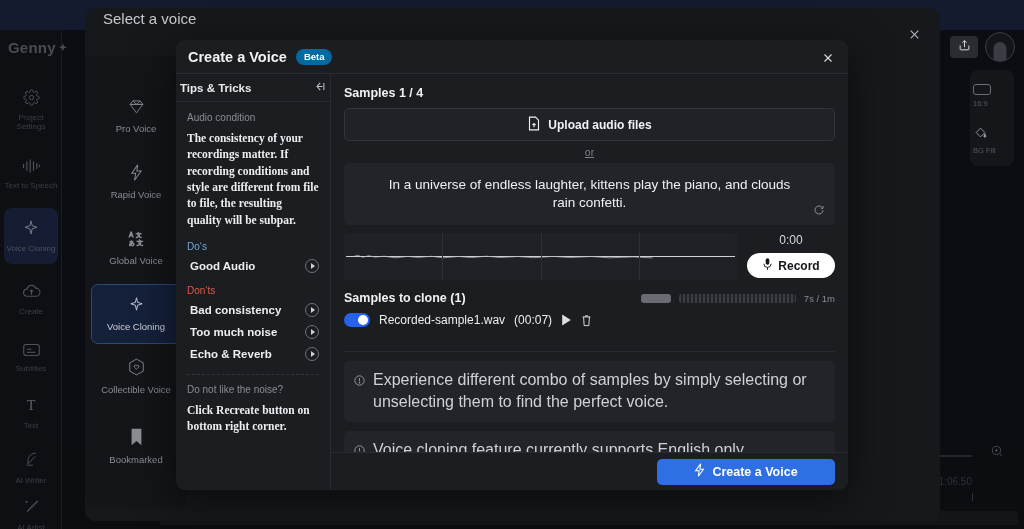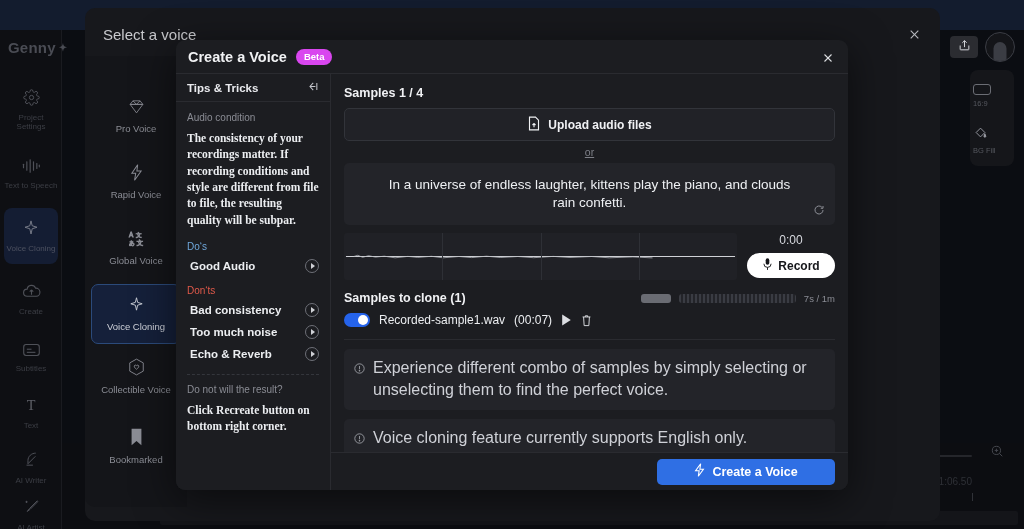--- a/index.html
+++ b/index.html
@@ -92,21 +92,21 @@
     position: absolute; left: 72px; bottom: 18px; width: 16px; height: 13px;
     border: 1px solid #3a3c42; border-radius: 2px;
   }
 
   
   .voice-modal {
     position: absolute; left: 85px; top: 8px; width: 855px; height: 513px;
     background: #17181c; border-radius: 10px;
   }
   .voice-modal-title {
-    position: absolute; left: 18px; top: 18px;
+    position: absolute; left: 18px; top: 2px;
     font-size: 15px; color: #c9cace; font-weight: 400;
   }
   .voice-modal-close {
     position: absolute; right: 14px; top: 14px; width: 24px; height: 24px;
     display: flex; align-items: center; justify-content: center; color: #b9bac0;
     border-radius: 4px;
   }
   .voice-cat-rail {
     position: absolute; left: 0; top: 48px; width: 102px; bottom: 14px;
     background: #141519; border-radius: 0 0 0 10px;
@@ -127,37 +127,37 @@
     box-shadow: 0 10px 40px rgba(0,0,0,.55);
     overflow: hidden;
   }
   .cv-head {
     position: absolute; left: 0; top: 0; right: 0; height: 34px;
     display: flex; align-items: center; padding: 0 12px;
     border-bottom: 1px solid #2a2b30;
   }
   .cv-title { font-size: 14.5px; font-weight: 700; color: #f1f2f4; }
   .beta-pill {
-    margin-left: 9px; background: #d946ef; color: #fff;
+    margin-left: 9px; background: #0369a1; color: #fff;
     font-size: 9.5px; font-weight: 700; padding: 2.5px 8px; border-radius: 9px;
   }
   .cv-close {
     position: absolute; right: 10px; top: 8px; width: 20px; height: 20px;
     display: flex; align-items: center; justify-content: center;
     color: #d9dade; border-radius: 3px;
   }
 
   
   .tips {
     position: absolute; left: 0; top: 34px; width: 155px; bottom: 0;
     background: #1c1d21; border-right: 1px solid #2a2b30;
   }
   .tips-head {
     height: 28px; display: flex; align-items: center; justify-content: space-between;
-    padding: 0 11px; border-bottom: 1px solid #2a2b30;
+    padding: 0 4px; border-bottom: 1px solid #2a2b30;
   }
   .tips-head .t { font-size: 11.5px; font-weight: 700; color: #e9eaee; }
   .collapse-ic { color: #b9bac0; font-size: 11px; }
   .tips-body { padding: 10px 11px 0 11px; }
   .tips-sub { font-size: 10px; color: #8a8c94; margin-bottom: 7px; }
   .tips-para {
     font-size: 11.5px; font-weight: 700; color: #eceef1; line-height: 1.42;
     margin-bottom: 13px;
     font-family: Liberation Serif, serif;
   }
@@ -224,21 +224,21 @@
     width: 30px; height: 9px; border-radius: 3px; background: #6a6c73;
   }
   .meter-rest {
     width: 117px; height: 9px; border-radius: 3px;
     background: repeating-linear-gradient(90deg,#3a3c43 0 2px,#232429 2px 4px);
   }
   .meter-label { font-size: 9.5px; color: #8a8c94; }
 
   .sample-item {
     margin-top: 8px; display: flex; align-items: center; gap: 9px;
-    padding-bottom: 12px; border-bottom: 1px solid #2a2b30;
+    padding-bottom: 24px; border-bottom: 1px solid #2a2b30;
   }
   .toggle {
     width: 26px; height: 14px; border-radius: 8px; background: #2563eb;
     position: relative; flex: none;
   }
   .toggle .knob {
     position: absolute; right: 2px; top: 2px; width: 10px; height: 10px;
     border-radius: 50%; background: #fff;
   }
   .sample-name { font-size: 12px; color: #eceef1; }
@@ -530,21 +530,21 @@
             </span>
         </div>
         <div class="tip-row">
           <span>Echo &amp; Reverb</span>
           <span class="play-circ">
               <i class="tri"></i>
             </span>
         </div>
 
         <div class="tips-div"></div>
-        <div class="tips-sub">Do not will the result?</div>
+        <div class="tips-sub">Do not like the noise?</div>
         <div class="tips-para">Click Recreate button on bottom right corner.</div>
       </div>
     </div>
 
     <div class="content">
       <div class="samples-head">Samples 1 / 4</div>
 
       <div class="upload-box">
         <span>
           <svg width="14" height="15" viewBox="0 0 18 20" fill="none" stroke="#f0f1f4" stroke-width="1.5">

